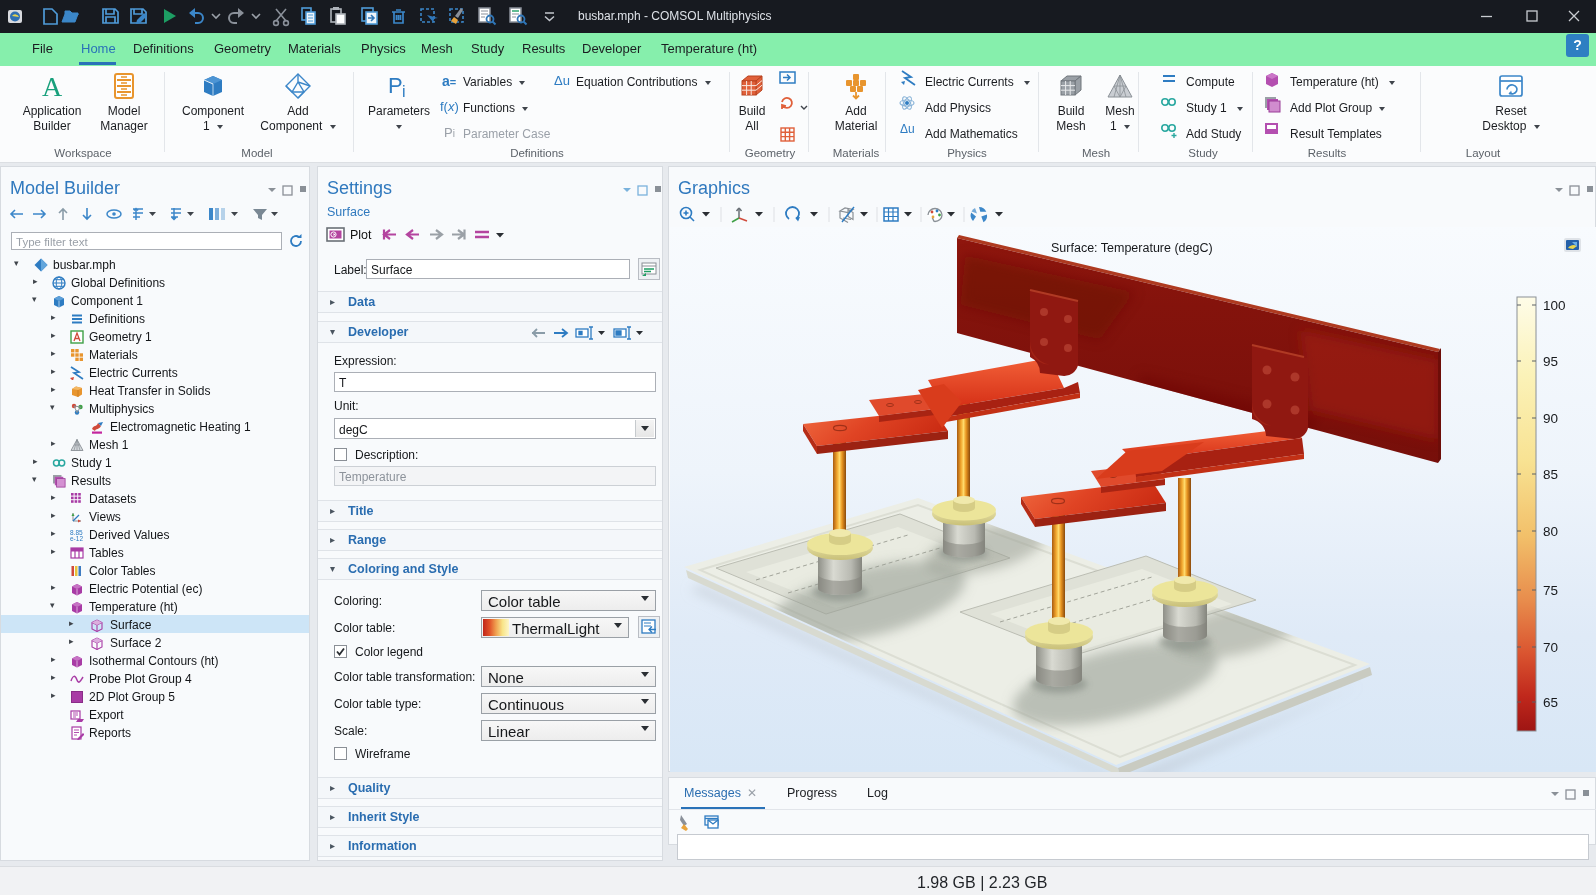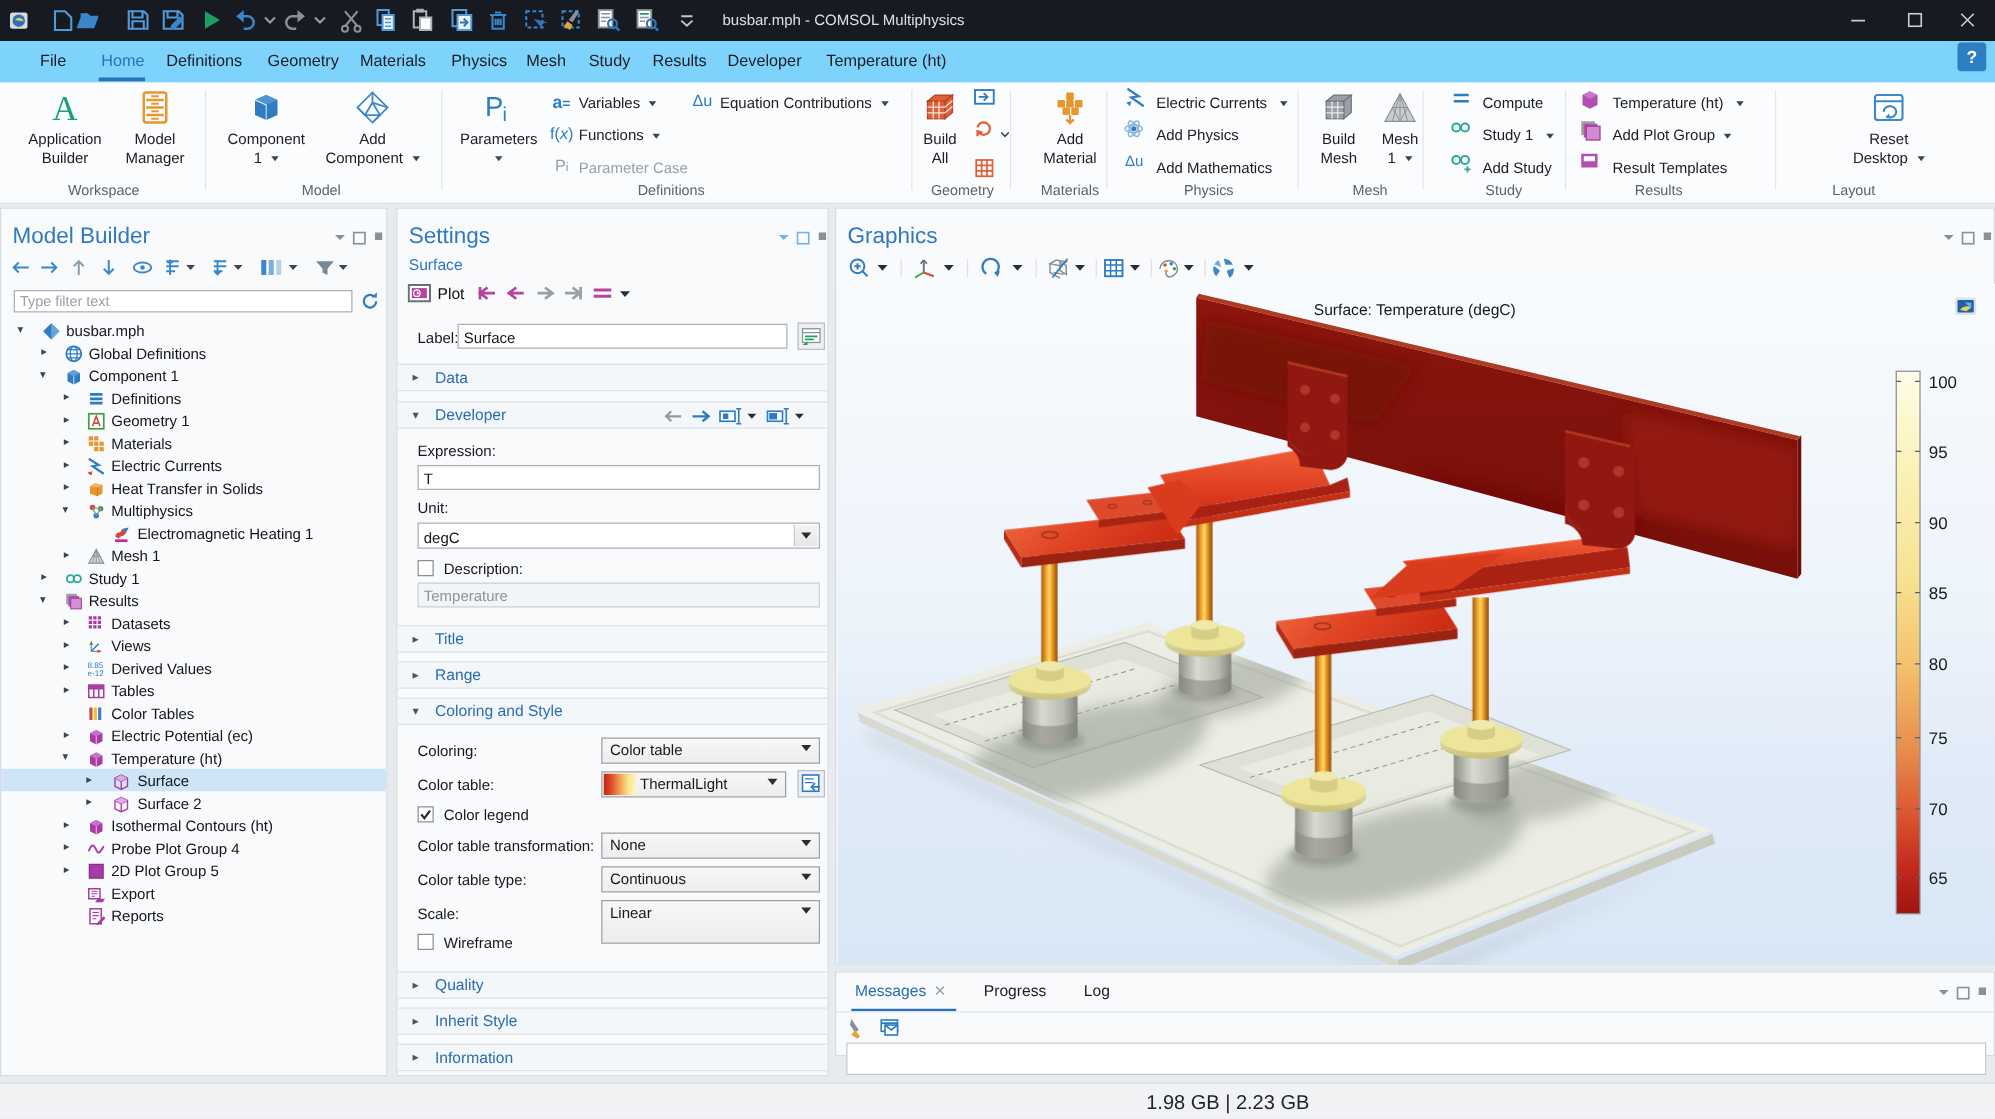--- a/index.html
+++ b/index.html
@@ -2,24 +2,24 @@
 <html><head><meta charset="utf-8"><style>
 *{margin:0;padding:0;box-sizing:border-box}
 html,body{width:1596px;height:895px;overflow:hidden}
 body{font-family:"Liberation Sans",sans-serif;background:#e7eaee;position:relative}
 .abs{position:absolute}
 .panel{position:absolute;background:#f8fafc;border:1px solid #d7dbe0}
 .ptitle{position:absolute;color:#3079be;font-size:18px;left:9px;top:11px}
 .psub{position:absolute;color:#3079be;font-size:12.5px}
 .sect{position:absolute;left:0;right:0;height:22px;border-top:1px solid #dfe3e8;border-bottom:1px solid #dfe3e8;background:#f4f7fa}
 .sect .ar{position:absolute;left:12px;top:4px;color:#4a5560;font-size:10px}
-.sect .tx{position:absolute;left:30px;top:3px;color:#2a6db0;font-size:12.5px;font-weight:normal}
+.sect .tx{position:absolute;left:30px;top:3px;color:#2a6db0;font-size:12.5px;font-weight:bold}
 .lbl{position:absolute;font-size:12px;color:#16181b;white-space:nowrap}
 .inp{position:absolute;background:#fff;border:1px solid #abafb6;font-size:12px;color:#16181b;padding:2px 4px;white-space:nowrap;overflow:hidden}
-.combo{position:absolute;background:linear-gradient(#f7f7f7,#ededed);border:1px solid #9aa0a6;font-size:12px;color:#16181b;padding:2px 6px;white-space:nowrap}
+.combo{position:absolute;background:linear-gradient(#f7f7f7,#ededed);border:1px solid #9aa0a6;font-size:15px;color:#16181b;padding:2px 6px;white-space:nowrap}
 .combo .dar{position:absolute;right:6px;top:5px;width:0;height:0;border-left:4.5px solid transparent;border-right:4.5px solid transparent;border-top:5px solid #2a2e33}
 .cb{position:absolute;width:13px;height:13px;background:#fff;border:1px solid #8a8f96}
 .trow{position:absolute;left:0;width:100%;height:18px;white-space:nowrap;font-size:12px;color:#131518}
 .trow .ar{position:absolute;top:2px;color:#3f444b;font-size:9px}
 .trow .ic{position:absolute;top:2px;width:14px;height:14px}
 .trow .tx{position:absolute;top:2px}
 .mi{position:absolute;top:8px;font-size:13px;color:#1b1d21}
 .glbl{position:absolute;top:81px;font-size:11.5px;color:#5c6269;width:120px;text-align:center;margin-left:-60px;white-space:nowrap}
 .gsep{position:absolute;top:6px;height:80px;width:1px;background:#e3e6ea}
 .bigbtn{position:absolute;top:4px;width:90px;margin-left:-45px;text-align:center;font-size:12px;color:#1b1d21;line-height:15px}
@@ -101,21 +101,21 @@
 
  <path d="M545,13 h9 M545,16.5 l4.5,4 4.5,-4" fill="none" stroke="#c3c7cd" stroke-width="1.5"></path>
 
  <path d="M1481,16.5 h11" stroke="#c9ccd1" stroke-width="1.3"></path>
  <rect x="1527" y="11" width="10" height="10" fill="none" stroke="#c9ccd1" stroke-width="1.3"></rect>
  <path d="M1569,11 l10,10 M1579,11 l-10,10" stroke="#c9ccd1" stroke-width="1.3"></path>
 </svg>
 <div class="abs" style="left:578px;top:9px;font-size:12px;color:#dde1e7">busbar.mph - COMSOL Multiphysics</div>
 </div>
 
-<div id="menubar" class="abs" style="left:0;top:33px;width:1596px;height:33px;background:#7dd3fc">
+<div id="menubar" class="abs" style="left:0;top:33px;width:1596px;height:33px;background:#86efac">
  <div class="mi" style="left:32px">File</div>
  <div class="mi" style="left:81px;color:#2a72b8">Home</div>
  <div class="abs" style="left:79px;top:29px;width:37px;height:3px;background:#2a72b8"></div>
  <div class="mi" style="left:133px">Definitions</div>
  <div class="mi" style="left:214px">Geometry</div>
  <div class="mi" style="left:288px">Materials</div>
  <div class="mi" style="left:361px">Physics</div>
  <div class="mi" style="left:421px">Mesh</div>
  <div class="mi" style="left:471px">Study</div>
  <div class="mi" style="left:522px">Results</div>
@@ -675,21 +675,21 @@
       <svg width="11" height="11" style="position:absolute;left:0;top:0">
         <path d="M2,5.5 l2.5,3 4.5,-6" fill="none" stroke="#2a2e33" stroke-width="1.8"></path>
       </svg>
     </div>
  <div class="lbl" style="left:37px;top:478px">Color legend</div>
  <div class="lbl" style="left:16px;top:503px">Color table transformation:</div>
  <div class="combo" style="left:163px;top:499px;width:175px;height:21px">None<span class="dar"></span></div>
  <div class="lbl" style="left:16px;top:530px">Color table type:</div>
  <div class="combo" style="left:163px;top:526px;width:175px;height:21px">Continuous<span class="dar"></span></div>
  <div class="lbl" style="left:16px;top:557px">Scale:</div>
- <div class="combo" style="left:163px;top:553px;width:175px;height:35px">Linear<span class="dar"></span></div>
+ <div class="combo" style="left:163px;top:553px;width:175px;height:21px">Linear<span class="dar"></span></div>
  <div class="cb" style="left:16px;top:580px"></div>
  <div class="lbl" style="left:37px;top:580px">Wireframe</div>
 
  <div class="sect" style="top:610px">
       <span class="ar">▸</span>
       <span class="tx">Quality</span>
     </div>
  <div class="sect" style="top:639px">
       <span class="ar">▸</span>
       <span class="tx">Inherit Style</span>

